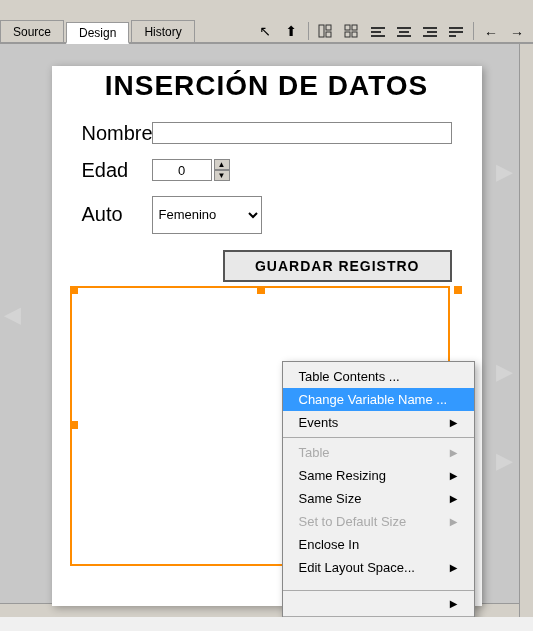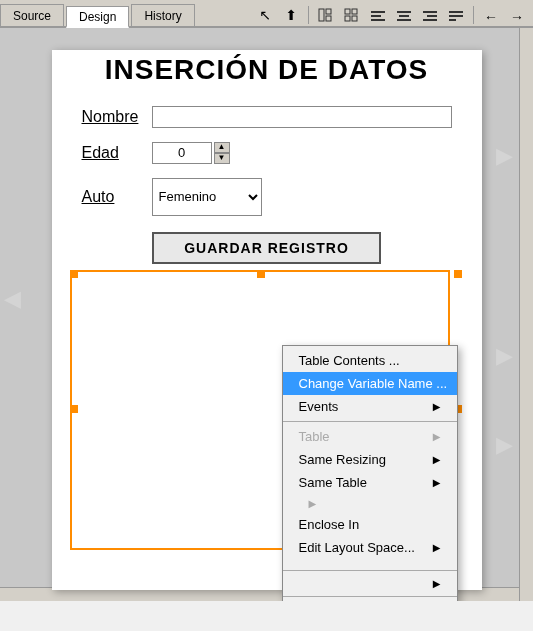--- a/index.html
+++ b/index.html
@@ -12,21 +12,21 @@
       overflow: hidden;
     }
 
     
     .tab-bar {
       display: flex;
       align-items: flex-end;
       background: #d4d0c8;
       border-bottom: 2px solid #999;
       padding-top: 18px;
-      height: 28px;
+      height: 44px;
     }
     .tab {
       padding: 3px 12px;
       font-size: 12px;
       cursor: pointer;
       border: 1px solid #999;
       border-bottom: none;
       background: #d4d0c8;
       color: #000;
       margin-right: 2px;
@@ -101,23 +101,22 @@
       color: #000;
     }
 
     .form-row {
       display: flex;
       align-items: center;
       margin-bottom: 14px;
     }
     .form-label {
       width: 70px;
-      font-size: 16px;
+      font-size: 20px;
       color: #000;
-      text-decoration: underline;
     }
     .form-input-text {
       flex: 1;
       height: 22px;
       border: 1px solid #888;
       background: #fff;
       padding: 0 4px;
       font-size: 13px;
     }
     .form-input-number {
@@ -151,39 +150,39 @@
       height: 38px;
       border: 1px solid #888;
       background: #fff;
       font-size: 13px;
       padding: 0 2px;
     }
 
     .save-btn-row {
       margin-top: 10px;
       display: flex;
-      justify-content: center;
+      justify-content: flex-end;
     }
     .save-btn {
       background: #e8e8e8;
       border: 2px solid #555;
       padding: 6px 30px;
       font-size: 14px;
       font-weight: bold;
       cursor: pointer;
       letter-spacing: 1px;
     }
 
     
     .context-menu {
       position: absolute;
       background: #f0f0f0;
       border: 1px solid #888;
       box-shadow: 3px 3px 8px rgba(0,0,0,0.3);
-      width: 176px;
+      width: 193px;
       z-index: 100;
       padding: 3px 0;
     }
     .menu-item {
       padding: 4px 16px;
       font-size: 13px;
       cursor: pointer;
       display: flex;
       align-items: center;
       justify-content: space-between;
@@ -373,24 +372,25 @@
 
       <div class="menu-item disabled">
         <span>Table</span>
         <span class="menu-arrow">▶</span>
       </div>
       <div class="menu-item">
         <span>Same Resizing</span>
         <span class="menu-arrow">▶</span>
       </div>
       <div class="menu-item">
-        <span>Same Table</span>
+        <span>Same Size</span>
         <span class="menu-arrow">▶</span>
       </div>
       <div class="menu-item disabled">
+        <span>Set to Default Size</span>
         <span class="menu-arrow">▶</span>
       </div>
       <div class="menu-item">
         <span>Enclose In</span>
       </div>
       <div class="menu-item">
         <span>Edit Layout Space...</span>
         <span class="menu-arrow">▶</span>
       </div>
       <div class="menu-item">

